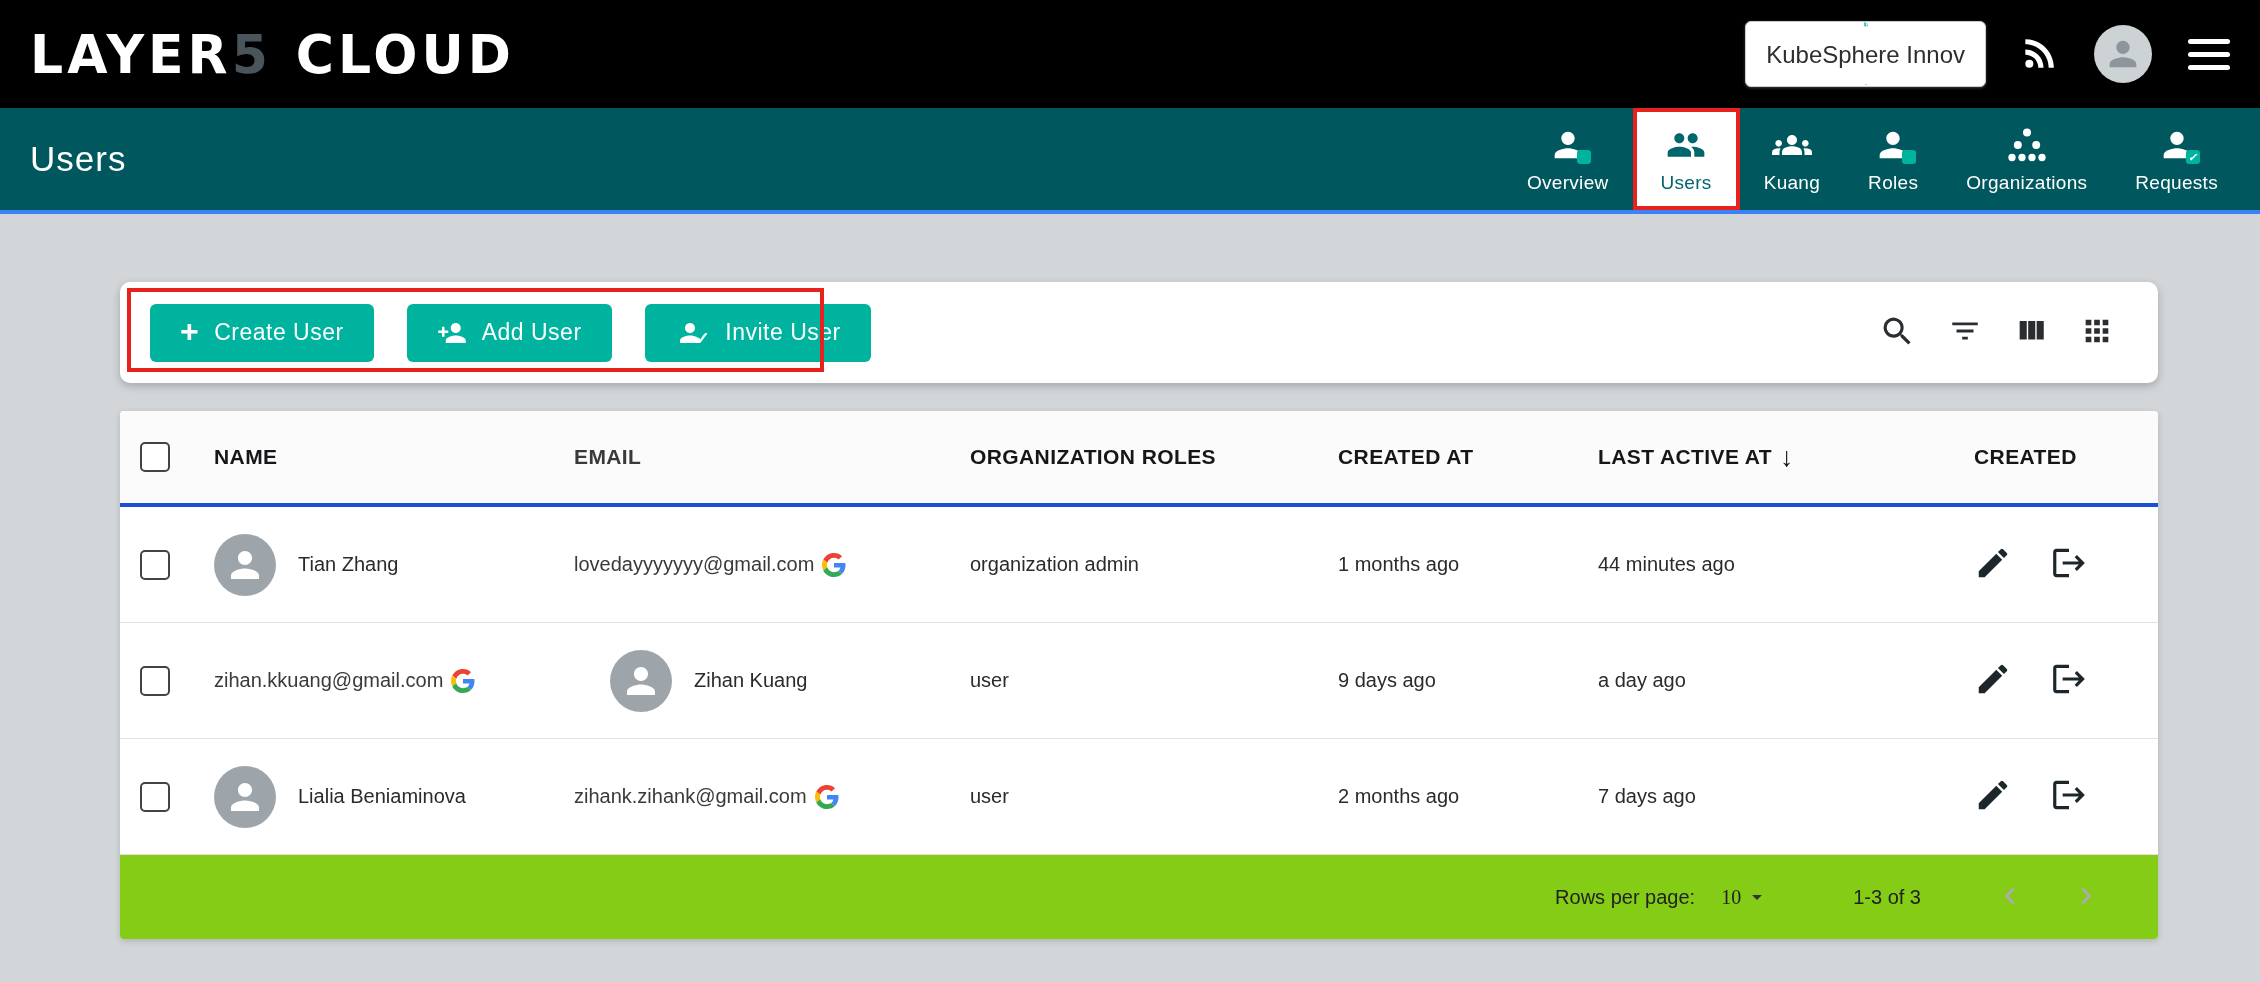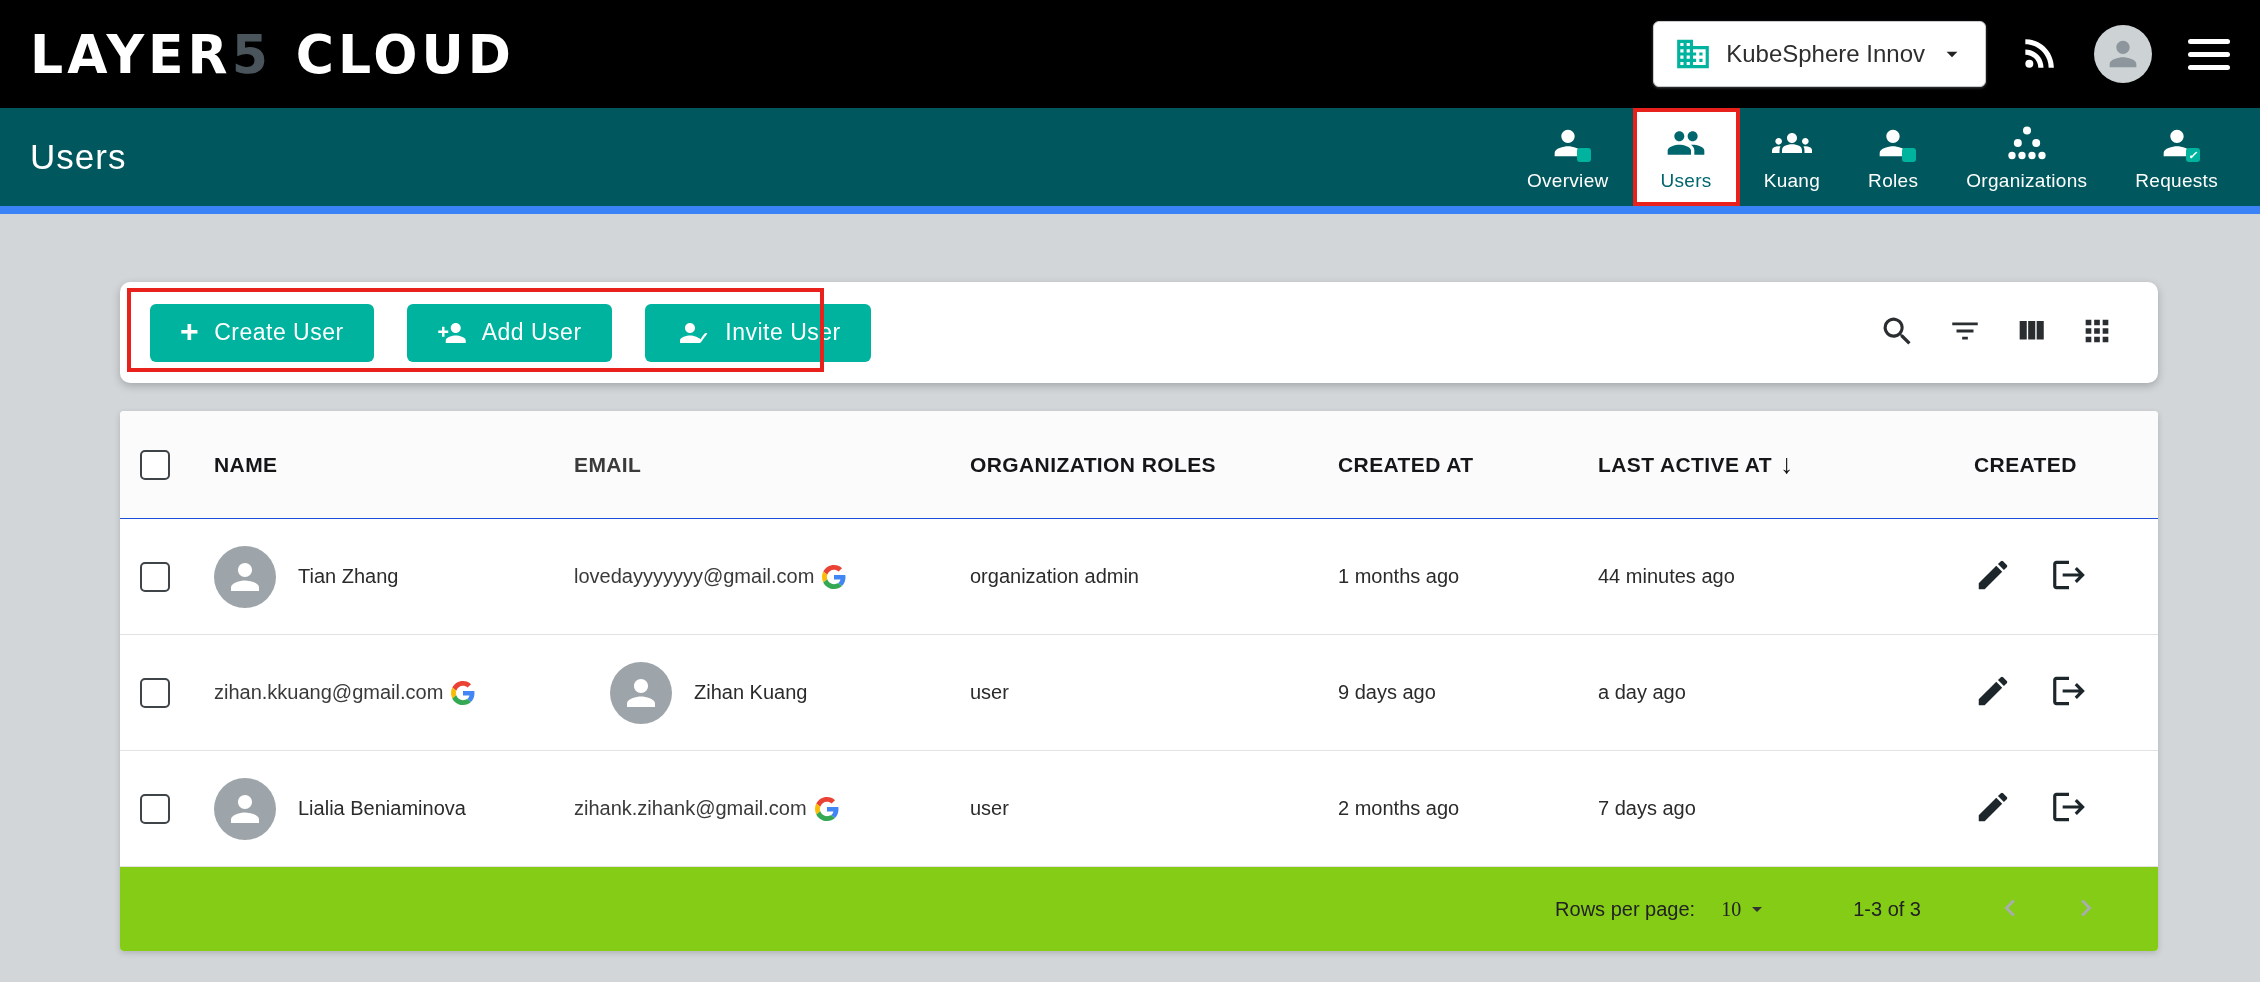--- a/index.html
+++ b/index.html
@@ -6,32 +6,32 @@
   html,body { width:2260px; height:982px; overflow:hidden; }
   body { font-family:"Liberation Sans", sans-serif; background:#D2D6D9; position:relative; }
   button { font-family:inherit; background:none; border:none; cursor:pointer; }
 
   
   .topbar { height:108px; background:#000; display:flex; align-items:center; justify-content:space-between; padding:0 26px 0 30px; }
   .logo { display:flex; align-items:center; font-family:"DejaVu Sans", sans-serif; font-weight:800; font-size:52px; letter-spacing:4px; color:#fff; transform:scaleY(1.04); }
   .logo .five { color:#4A545B; }
   .logo .cloud { margin-left:24px; }
   .topbar-right { display:flex; align-items:center; gap:32px; }
-  .org-selector { background:#fff; border:1px solid #C7CBCE; border-radius:6px; height:66px; display:flex; align-items:center; gap:14px; padding:0 20px; box-shadow:0 1px 3px rgba(255,255,255,.25); cursor:pointer; }
+  .org-selector { background:#fff; border:1px solid #C7CBCE; border-radius:6px; height:66px; display:flex; align-items:center; gap:14px; padding:0 20px; box-shadow:0 1px 3px rgba(255,255,255,.25); cursor:pointer;flex-direction:column; }
   .org-selector .org-label { font-size:24px; color:#2E2E2E; white-space:nowrap; }
   .org-selector svg.building { width:38px; height:38px; fill:#00B39F; }
   .org-selector svg.caret { width:26px; height:26px; fill:#222; }
   .icon-btn.rss svg { width:44px; height:44px; fill:#fff; }
   .avatar-btn { width:58px; height:58px; border-radius:50%; background:#CDD2D5; display:flex; align-items:center; justify-content:center; }
   .avatar-btn svg { width:40px; height:40px; fill:#8D969C; }
   .hamburger { display:flex; flex-direction:column; gap:8px; padding:4px; }
   .hamburger span { display:block; width:42px; height:5px; background:#fff; border-radius:3px; }
 
   
-  .navbar { height:106px; background:#00585E; border-bottom:8px solid #3b82f6; display:flex; align-items:stretch; justify-content:space-between; }
+  .navbar { height:106px; background:#00585E; border-bottom:4px solid #3b82f6; display:flex; align-items:stretch; justify-content:space-between; }
   .nav-title { align-self:center; color:#fff; font-size:35px; font-weight:500; letter-spacing:1px; padding-left:30px; }
   .nav-tabs { display:flex; align-items:stretch; padding-right:18px; }
   .nav-tab { display:flex; flex-direction:column; align-items:center; justify-content:center; gap:7px; color:#fff; padding:0 24px; cursor:pointer; position:relative; }
   .nav-tab .tab-icon { position:relative; width:40px; height:40px; }
   .nav-tab .tab-icon svg { width:40px; height:40px; fill:currentColor; }
   .nav-tab .tab-label { font-size:19px; letter-spacing:.3px; }
   .tab-badge { position:absolute; right:-3px; bottom:1px; width:14px; height:14px; background:#00B39F; border-radius:3px; color:#fff; font-size:11px; line-height:14px; text-align:center; font-weight:bold; }
   .nav-tab.active { background:#fff; color:#00666E; border:4px solid #E8211D; }
 
   
@@ -44,21 +44,21 @@
   .green-btn .plus-glyph { font-size:32px; font-weight:bold; line-height:1; margin-top:-3px; }
   .green-btn svg { width:30px; height:30px; fill:#fff; }
   .btn-icon-wrap { position:relative; display:flex; align-items:flex-end; }
   .btn-icon-wrap .mini-check { font-size:17px; font-weight:bold; color:#fff; margin-left:-9px; margin-bottom:-1px; }
   .toolbar-icons { display:flex; align-items:center; gap:32px; }
   .tool-icon-btn svg { width:34px; height:34px; fill:#2B2E30; }
   .tool-icon-btn.search svg { width:37px; height:37px; }
 
   
   .table-card { margin:28px 0 0 120px; width:2038px; background:#fff; border-radius:4px; box-shadow:0 2px 6px rgba(0,0,0,.16); }
-  .t-header { display:flex; align-items:center; height:108px; background:#FBFBFC; border-bottom:1px solid #1d4ed8; border-radius:4px 4px 0 0; font-weight:bold; font-size:21px; color:#141618; letter-spacing:.4px; }
+  .t-header { display:flex; align-items:center; height:96px; background:#FBFBFC; border-bottom:4px solid #1d4ed8; border-radius:4px 4px 0 0; font-weight:bold; font-size:21px; color:#141618; letter-spacing:.4px; }
   .t-row { display:flex; align-items:center; height:116px; background:#fff; border-bottom:1px solid #E2E2E2; font-size:20px; color:#2B2B2B; }
   .col { padding-left:12px; }
   .col-check { width:82px; padding-left:20px; display:flex; align-items:center; }
   .checkbox { width:30px; height:30px; border:2.5px solid #3F4448; border-radius:5px; background:#fff; cursor:pointer; display:inline-block; }
   .col-name { width:360px; display:flex; align-items:center; gap:22px; }
   .col-email { width:396px; display:flex; align-items:center; gap:8px; color:#3A3A3A; }
   .col-role { width:368px; }
   .col-created { width:260px; }
   .col-last { width:360px; display:flex; align-items:center; }
   .col-actions { flex:1; display:flex; align-items:center; gap:38px; padding-left:28px; }

